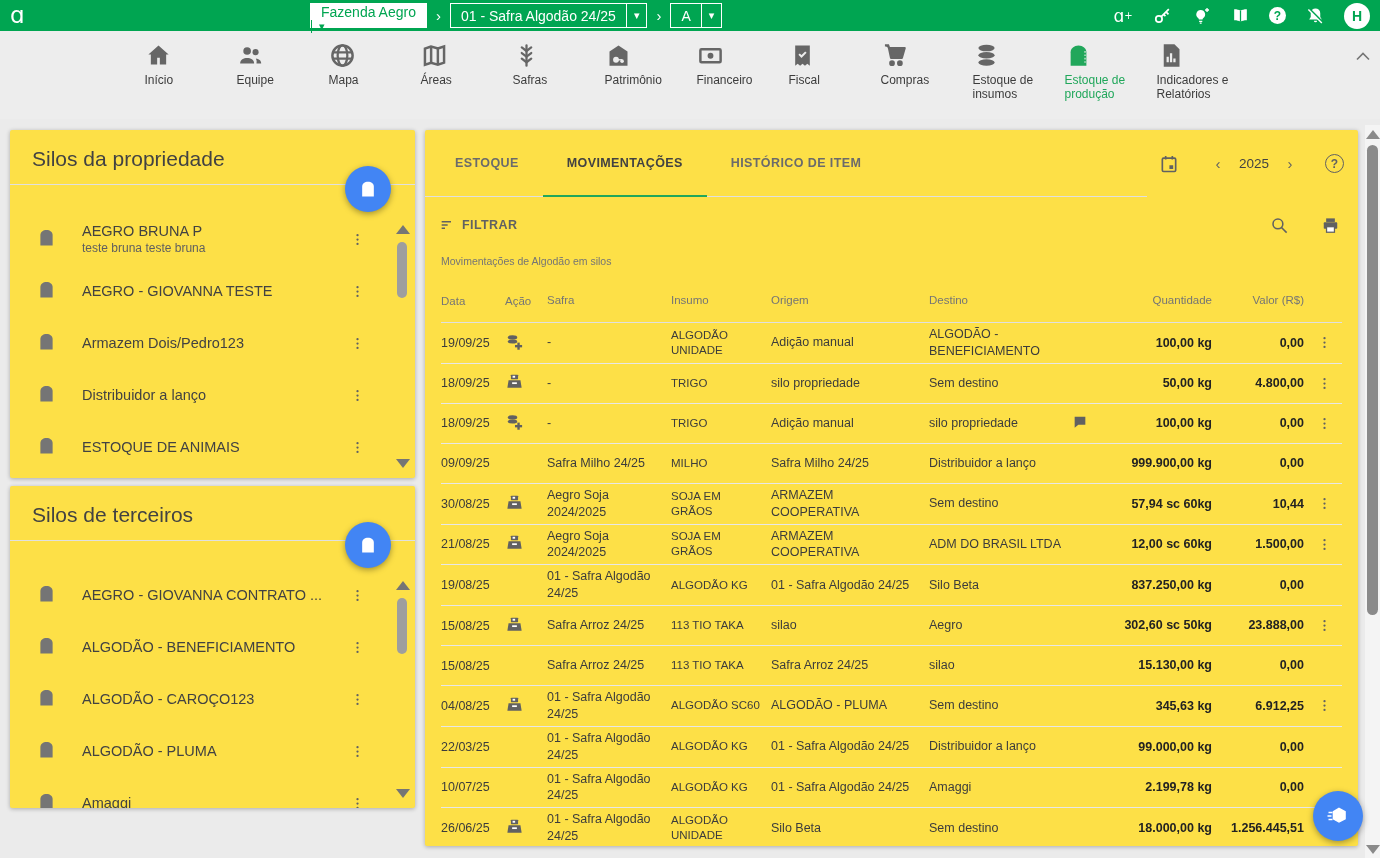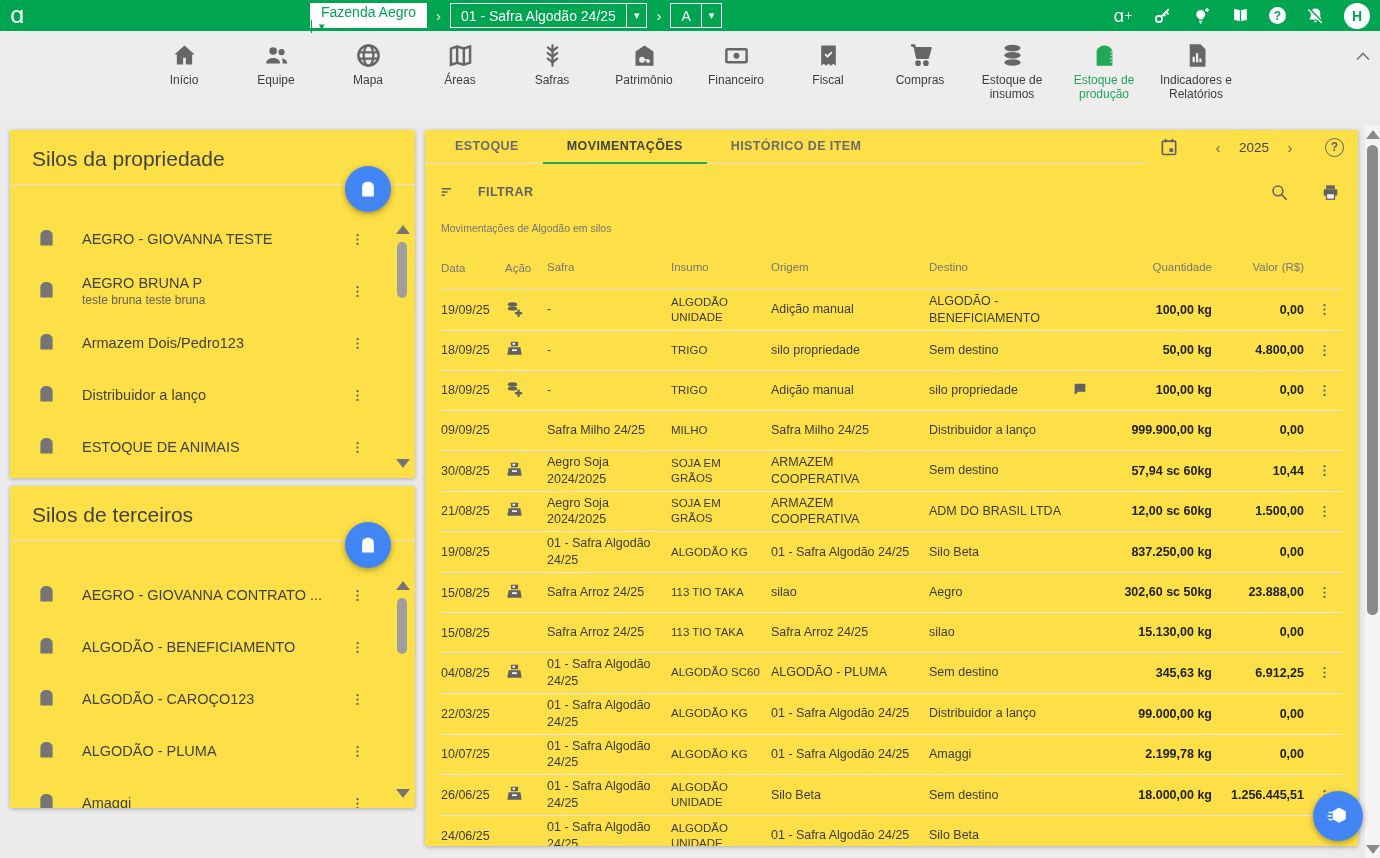--- a/index.html
+++ b/index.html
@@ -20,21 +20,21 @@
   .top-icons { margin-left:auto; display:flex; align-items:center; gap:19px; margin-right:10px; }
   .tico { width:20px; height:20px; display:flex; align-items:center; justify-content:center; }
   .tico svg { width:19px; height:19px; }
   .aegro-plus { color:#fff; font-family:"DejaVu Sans",sans-serif; font-size:17px; }
   .aegro-plus sup { font-size:10px; }
   .help-badge { width:17px; height:17px; border-radius:50%; background:#fff; color:#00a551; font-size:12px; font-weight:bold; display:flex; align-items:center; justify-content:center; }
   .avatar { width:26px; height:26px; border-radius:50%; background:#fff; color:#00a551; font-weight:bold; font-size:14px; display:flex; align-items:center; justify-content:center; }
 
   
   .appnav { height:88px; background:#ededed; display:flex; justify-content:center; gap:13px; padding-top:11px; position:relative; }
-  .nav-item { width:79px; text-align:center; color:#3c3c3c; font-size:12px; line-height:1.15; cursor:pointer; }
+  .nav-item { width:79px; text-align:left; color:#3c3c3c; font-size:12px; line-height:1.15; cursor:pointer; }
   .nav-icon { display:block; height:32px; color:#666; }
   .nav-icon svg { width:27px; height:27px; fill:#666; }
   .nav-item.active { color:#21a75b; }
   .nav-item.active .nav-icon svg { fill:#21a75b; }
   .nav-collapse { position:absolute; right:10px; top:16px; color:#757575; }
 
   
   .content { display:flex; gap:10px; padding:11px 22px 0 10px; height:727px; align-items:flex-start; }
   .card { background:#fde047; box-shadow:0 1px 4px rgba(0,0,0,.28); border-radius:2px; position:relative; }
 
@@ -55,32 +55,32 @@
   .silo-sub { font-size:12px; color:#5f5f5f; margin-top:2px; }
   .kebab { width:24px; display:flex; justify-content:center; cursor:pointer; }
   .kebab svg { width:15px; height:15px; fill:#616161; }
   .inner-scroll { position:absolute; right:7px; top:95px; bottom:10px; width:12px; }
   .tri-up { width:0; height:0; border-left:7px solid transparent; border-right:7px solid transparent; border-bottom:9px solid #757575; margin:0 auto; }
   .tri-down { width:0; height:0; border-left:7px solid transparent; border-right:7px solid transparent; border-top:9px solid #757575; margin:0 auto; position:absolute; bottom:0; left:0; right:0; }
   .inner-thumb { width:10px; height:56px; background:#9e9e9e; border-radius:6px; margin:8px auto 0; }
 
   
   .maincard { flex:1; height:100%; overflow:hidden; }
-  .tabrow { display:flex; align-items:stretch; height:34px; }
+  .tabrow { display:flex; align-items:stretch; height:67px; }
   .tabbar { display:flex; border-bottom:1px solid #e0e0e0; width:722px; padding-left:6px; }
   .tab { padding:0 24px; display:flex; align-items:center; font-size:12.5px; font-weight:bold; letter-spacing:.4px; color:#6b6b6b; cursor:pointer; border-bottom:2px solid transparent; margin-bottom:-1px; }
   .tab.active { color:#424242; border-bottom-color:#21a75b; }
   .year-controls { margin-left:auto; display:flex; align-items:center; gap:0; padding-right:14px; }
   .yc { display:flex; align-items:center; justify-content:center; cursor:pointer; color:#616161; }
   .cal-ic { margin-right:26px; }
   .yr-chev { font-size:15px; width:26px; }
   .year-label { font-size:13.5px; color:#424242; width:46px; text-align:center; }
   .help-out { width:19px; height:19px; border:1.5px solid #616161; border-radius:50%; font-size:12px; font-weight:bold; color:#616161; display:flex; align-items:center; justify-content:center; margin-left:22px; }
   .filterrow { display:flex; align-items:center; height:56px; padding:0 18px 0 14px; }
-  .filter-btn { display:flex; align-items:center; gap:23px; color:#616161; font-size:12.5px; font-weight:bold; letter-spacing:.4px; cursor:pointer; }
+  .filter-btn { display:flex; align-items:center; gap:7px; color:#616161; font-size:12.5px; font-weight:bold; letter-spacing:.4px; cursor:pointer; }
   .fr-icons { margin-left:auto; display:flex; gap:32px; }
   .fr-icons svg { width:19px; height:19px; cursor:pointer; }
   .tbl-title { font-size:10.5px; color:#757575; padding:2px 0 12px 16px; }
   .tbl { padding:0 16px; }
   .trow { display:grid; grid-template-columns:64px 42px 124px 100px 158px 1fr 30px 112px 92px 36px; align-items:center; border-bottom:1px solid #e7e7e7; min-height:40px; padding:3px 0; font-size:12.5px; color:#3c3c3c; }
   .thead { min-height:44px; font-size:11.5px; color:#757575; border-bottom:1px solid #e0e0e0; }
   .c-qty,.c-value { text-align:right; font-weight:bold; color:#222; padding-right:2px; line-height:1.3; }
   .thead .c-qty,.thead .c-value { font-weight:normal; color:#757575; }
   .c-insumo { font-size:11.5px; line-height:1.3; padding-right:8px; }
   .c-safra { line-height:1.35; padding-right:10px; }
@@ -276,41 +276,41 @@
           </svg>
       </div>
       <div class="silo-list" id="own-silos-list">
     <div class="silo-item">
       <span class="silo-ic">
         <svg viewBox="0 0 24 24">
                 <path d="M5 9c0-3.2 3.1-5.6 7-5.6S19 5.8 19 9v12H5z"></path>
               </svg>
       </span>
       <div class="silo-text">
-        <div class="silo-name">AEGRO - GIOVANNA TESTE</div>
-
-      </div>
-      <span class="kebab">
-        <svg viewBox="0 0 24 24">
-                <circle cx="12" cy="5" r="1.8" fill="#616161"></circle>
-                <circle cx="12" cy="12" r="1.8" fill="#616161"></circle>
-                <circle cx="12" cy="19" r="1.8" fill="#616161"></circle>
-              </svg>
-      </span>
-    </div>
-
-    <div class="silo-item">
-      <span class="silo-ic">
-        <svg viewBox="0 0 24 24">
-                <path d="M5 9c0-3.2 3.1-5.6 7-5.6S19 5.8 19 9v12H5z"></path>
-              </svg>
-      </span>
-      <div class="silo-text">
         <div class="silo-name">AEGRO BRUNA P</div>
         <div class="silo-sub">teste bruna teste bruna</div>
+      </div>
+      <span class="kebab">
+        <svg viewBox="0 0 24 24">
+                <circle cx="12" cy="5" r="1.8" fill="#616161"></circle>
+                <circle cx="12" cy="12" r="1.8" fill="#616161"></circle>
+                <circle cx="12" cy="19" r="1.8" fill="#616161"></circle>
+              </svg>
+      </span>
+    </div>
+
+    <div class="silo-item">
+      <span class="silo-ic">
+        <svg viewBox="0 0 24 24">
+                <path d="M5 9c0-3.2 3.1-5.6 7-5.6S19 5.8 19 9v12H5z"></path>
+              </svg>
+      </span>
+      <div class="silo-text">
+        <div class="silo-name">AEGRO - GIOVANNA TESTE</div>
+
       </div>
       <span class="kebab">
         <svg viewBox="0 0 24 24">
                 <circle cx="12" cy="5" r="1.8" fill="#616161"></circle>
                 <circle cx="12" cy="12" r="1.8" fill="#616161"></circle>
                 <circle cx="12" cy="19" r="1.8" fill="#616161"></circle>
               </svg>
       </span>
     </div>
 

